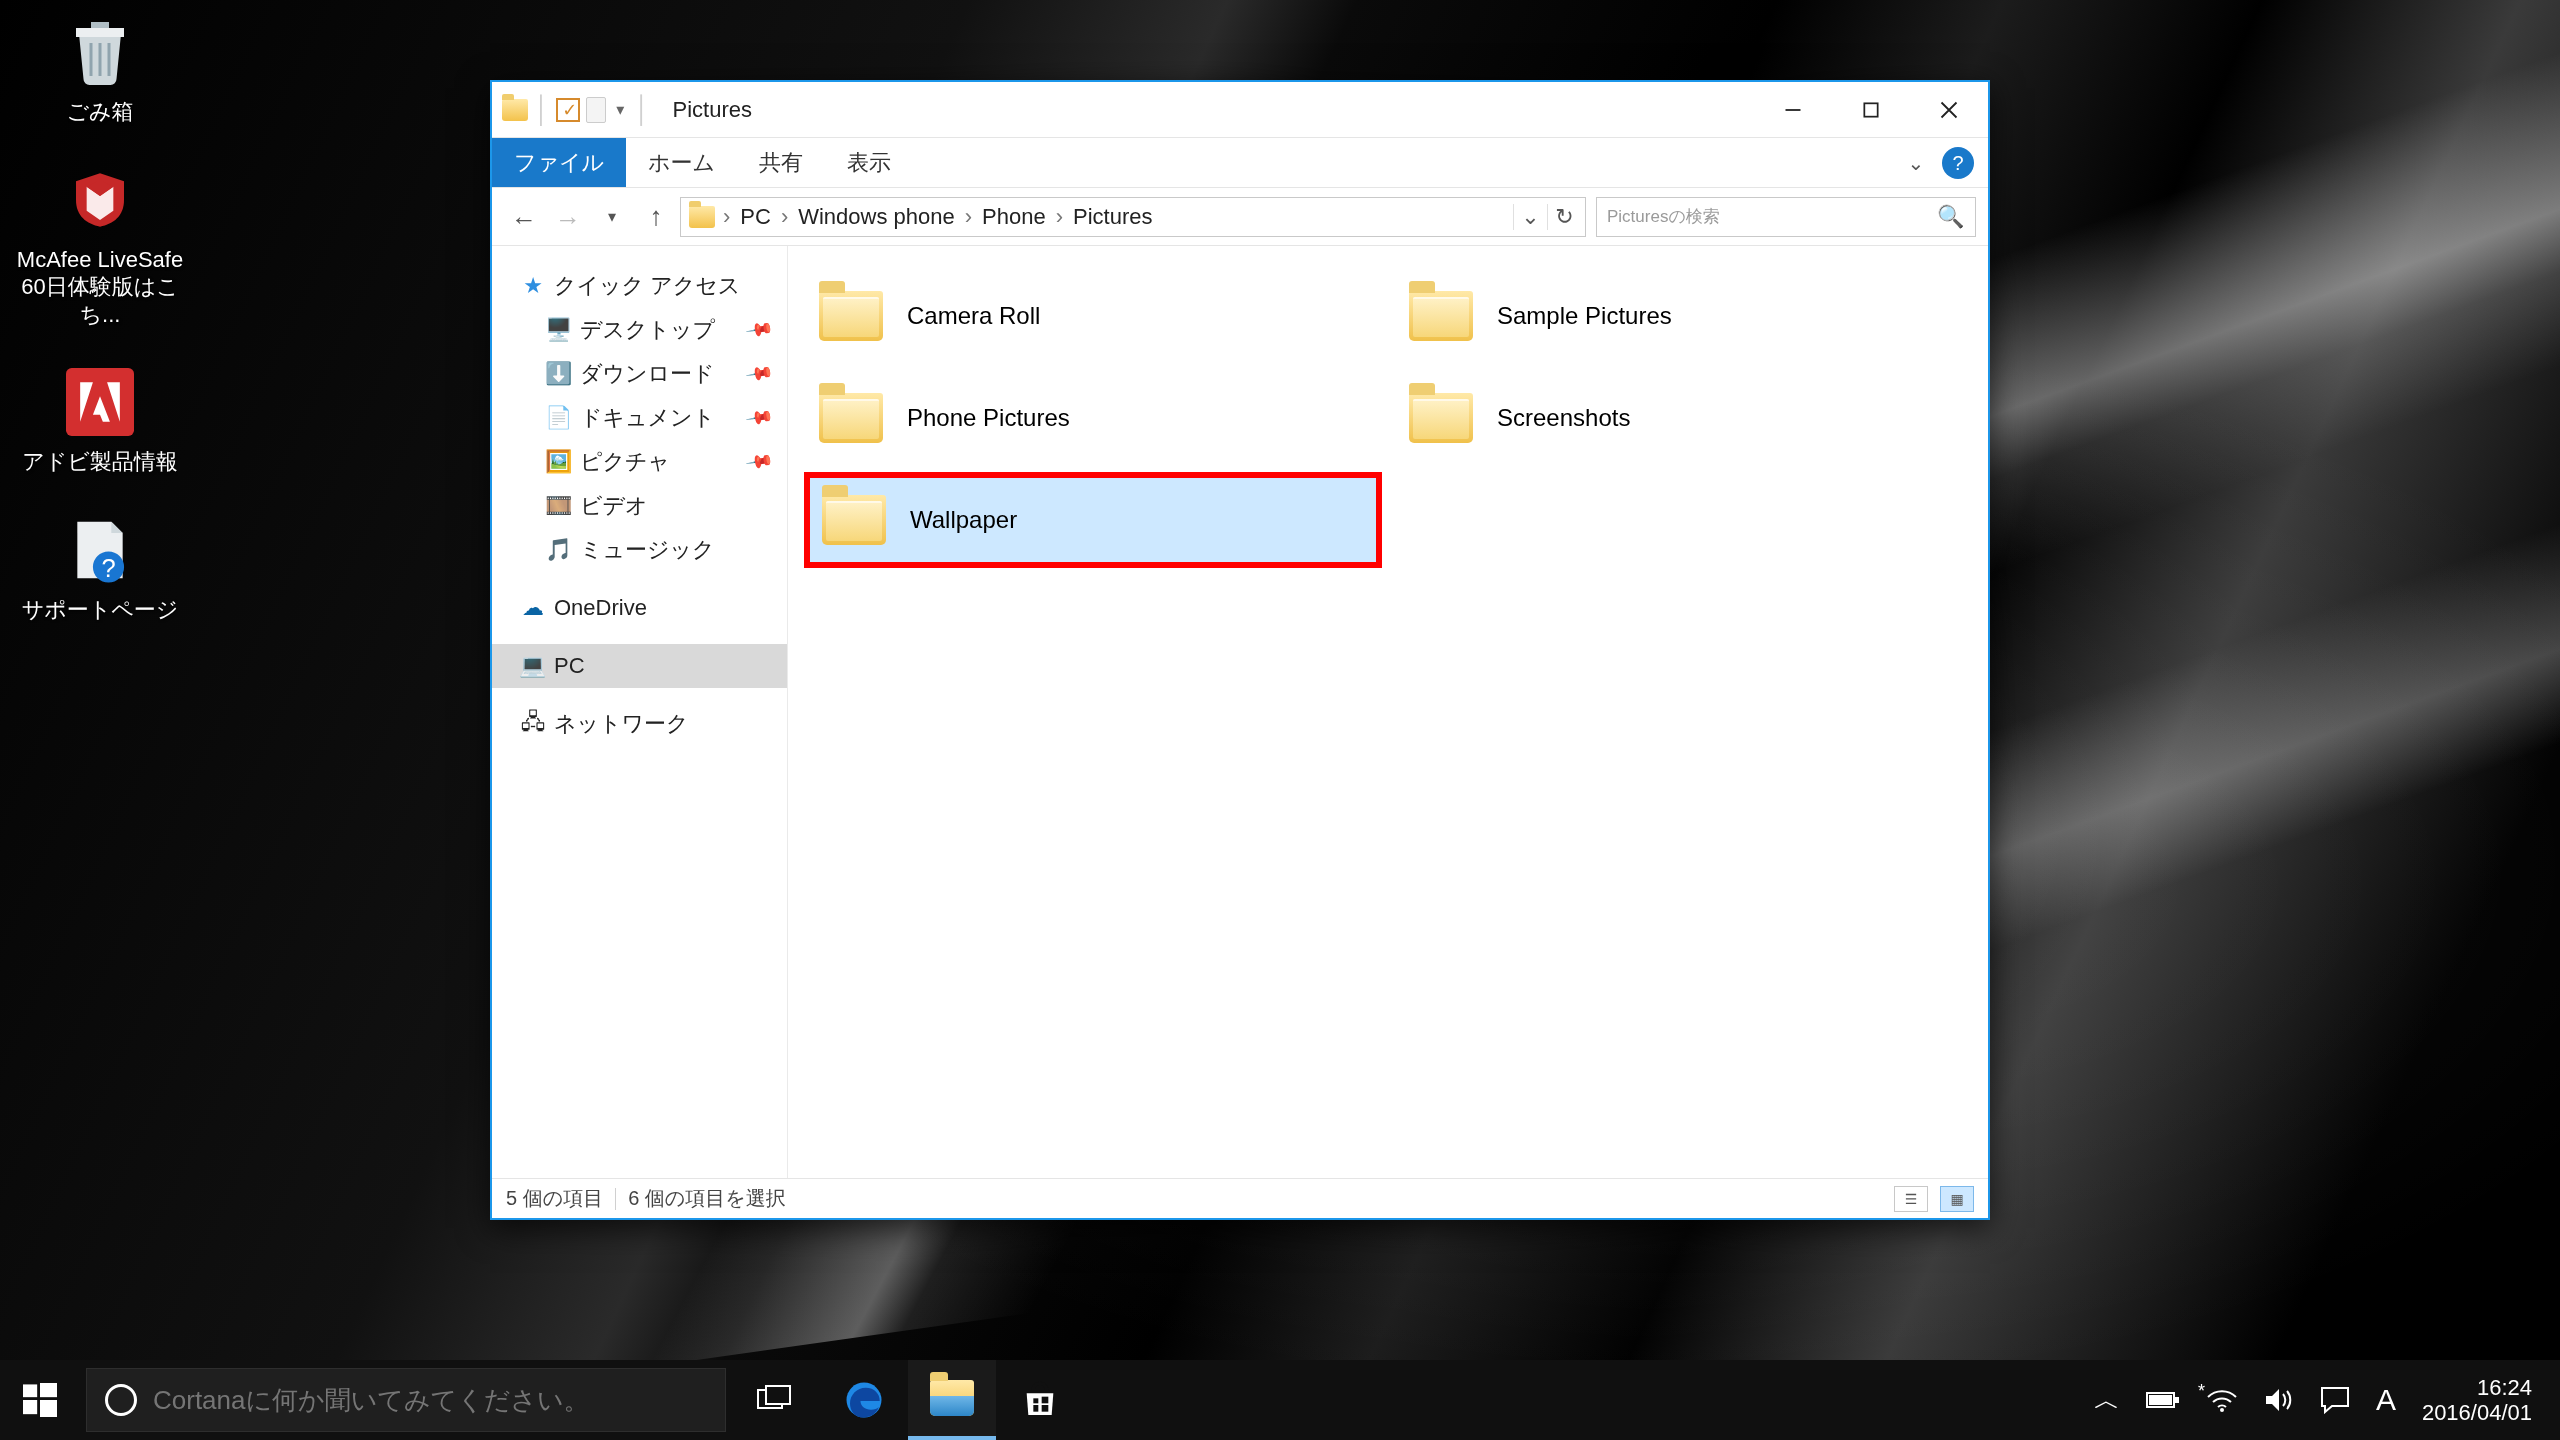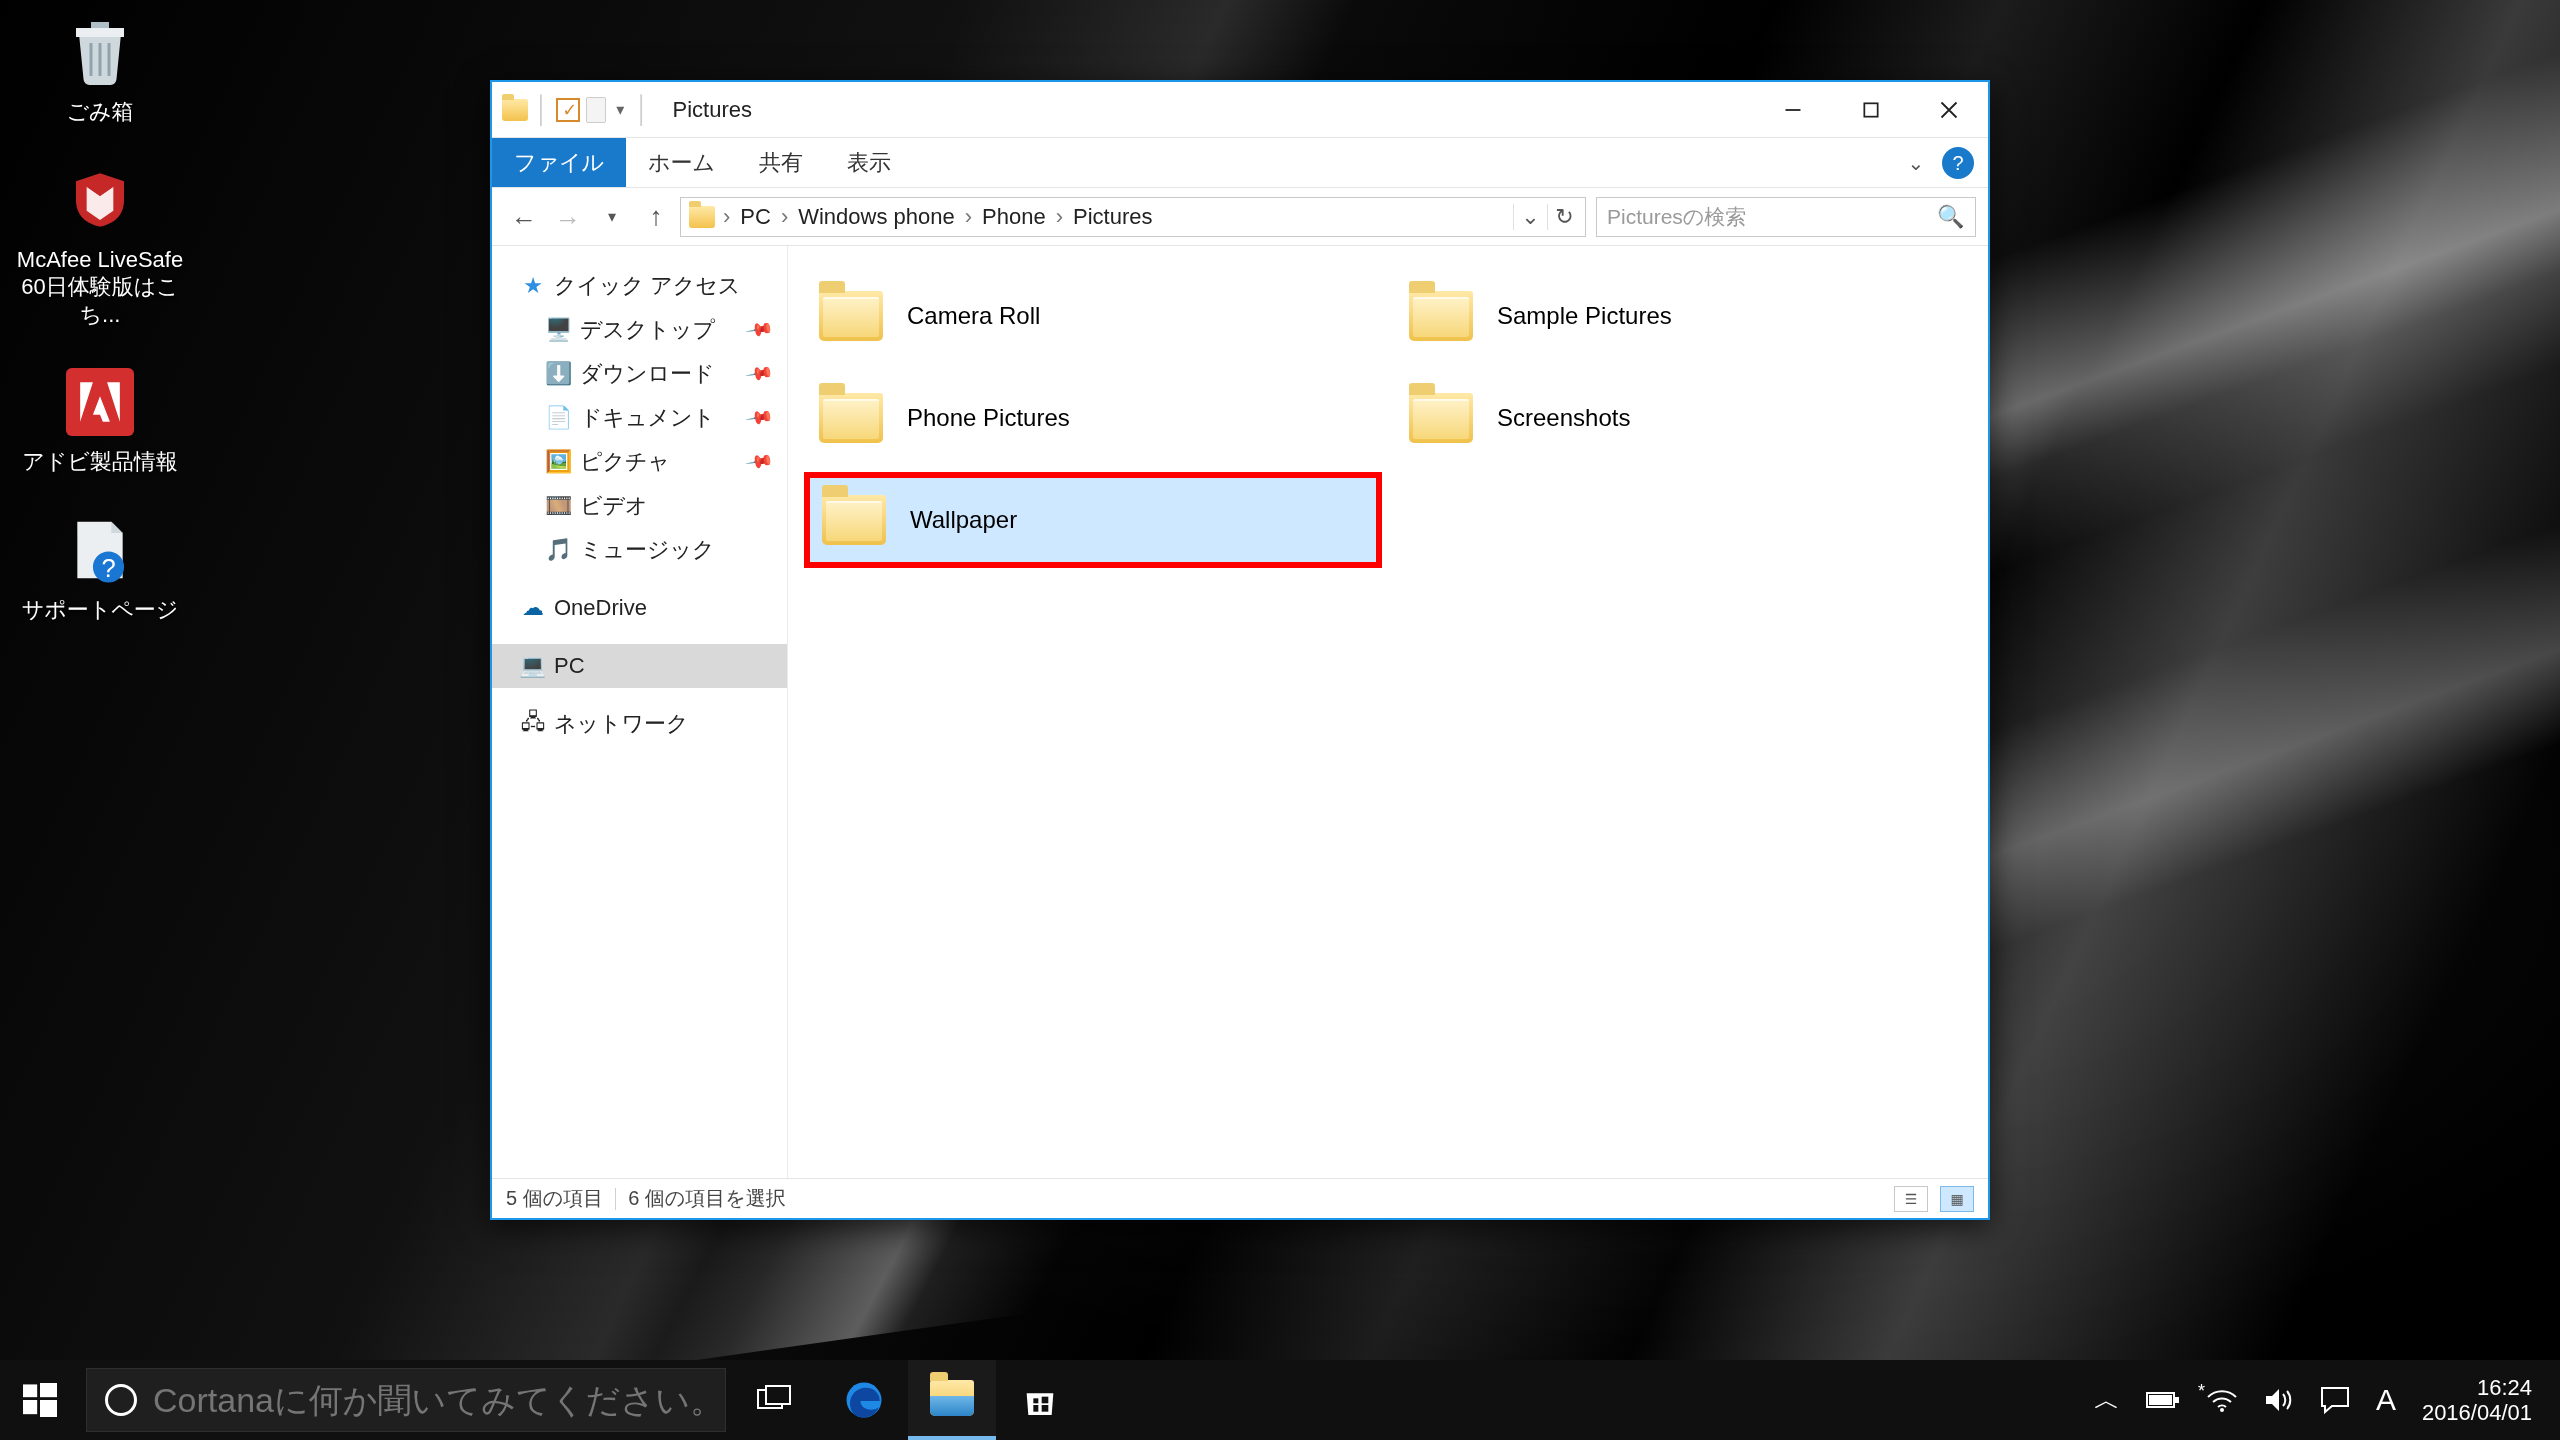--- a/index.html
+++ b/index.html
@@ -62,21 +62,21 @@
 .navbtn { width:40px; height:40px; display:flex; align-items:center; justify-content:center; color:#555; font-size:26px; cursor:pointer; border-radius:3px;}
 .navbtn.disabled { color:#bbb; }
 .addrbox { flex:1; height:40px; border:1px solid #c9c9c9; display:flex; align-items:center; padding:0 4px; font-size:22px; color:#222; }
 .addrbox .folder-glyph-sm { margin: 0 6px 0 4px; }
 .crumb { padding: 0 8px; cursor:pointer; }
 .chev { color:#777; padding:0 2px; }
 .addrbox .grow { flex:1; }
 .addrbox .dd { width:34px; text-align:center; color:#555; cursor:pointer; border-left:1px solid #e0e0e0;}
 .addrbox .rf { width:34px; text-align:center; color:#555; cursor:pointer; border-left:1px solid #e0e0e0;}
 .searchbox { width:380px; height:40px; border:1px solid #c9c9c9; display:flex; align-items:center; padding:0 10px; margin-left:6px; }
-.searchbox input { flex:1; border:none; outline:none; font-size:21px; color:#333; }
+.searchbox input { flex:1; border:none; outline:none; font-size:17px; color:#333; }
 .searchbox input::placeholder { color:#9a9a9a; }
 .searchbox .sicon { color:#555; font-size:22px; cursor:pointer; }
 
 
 .body { flex:1; display:flex; }
 
 
 .navpane { width:296px; border-right:1px solid #eaeaea; padding:18px 0; font-size:22px; color:#222; }
 .navitem { height:44px; display:flex; align-items:center; padding-left:30px; cursor:pointer; gap:10px; }
 .navitem.child { padding-left:56px; }
@@ -101,21 +101,21 @@
 .status .sepv { width:1px; height:22px; background:#d0d0d0; }
 .status .grow { flex:1; }
 .status .viewbtn { width:34px; height:26px; border:1px solid #c8c8c8; display:flex; align-items:center; justify-content:center; font-size:14px; color:#555; cursor:pointer; }
 .status .viewbtn.active { background:#cde8ff; border-color:#7cb8ea;}
 
 
 .taskbar { position:absolute; left:0; right:0; bottom:0; height:80px; background:#101010; display:flex; align-items:center; color:#fff;}
 .tb-start { width:80px; height:80px; display:flex; align-items:center; justify-content:center; cursor:pointer;}
 .tb-search { flex: 0 0 640px; height:64px; margin:8px 6px; background:#1f1f1f; display:flex; align-items:center; padding:0 18px; gap:16px; border:1px solid #2e2e2e;}
 .tb-search .circ { width:32px; height:32px; border:3px solid #fff; border-radius:50%; }
-.tb-search input { flex:1; background:transparent; border:none; outline:none; color:#84cc16; font-size:34px;}
+.tb-search input { flex:1; background:transparent; border:none; outline:none; color:#84cc16; font-size:26px;}
 .tb-btn { width:88px; height:80px; display:flex; align-items:center; justify-content:center; font-size:36px; cursor:pointer;}
 .tb-btn.active { border-bottom:4px solid #76b9ed; background:#1a1a1a;}
 .tray { margin-left:auto; display:flex; align-items:center; gap:26px; padding-right:18px; font-size:26px;}
 .tray .clock { text-align:right; font-size:22px; line-height:1.15; padding-right:10px;}
 
 
 .mono { font-family: "Segoe UI Symbol", sans-serif; }
 
 svg { display:block; }
 </style>

